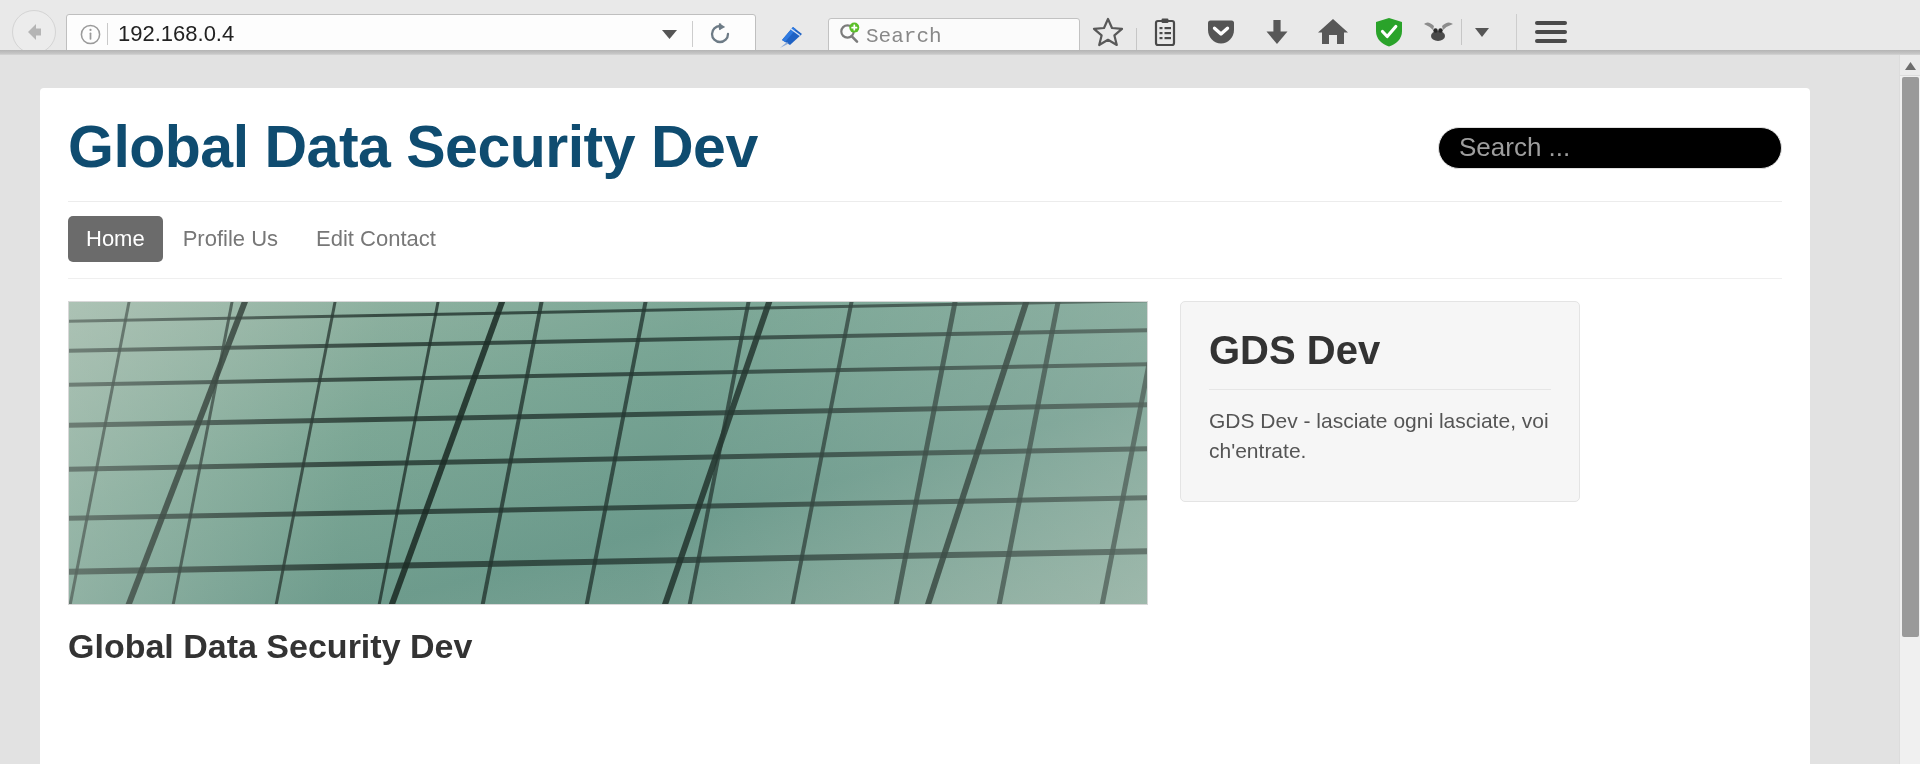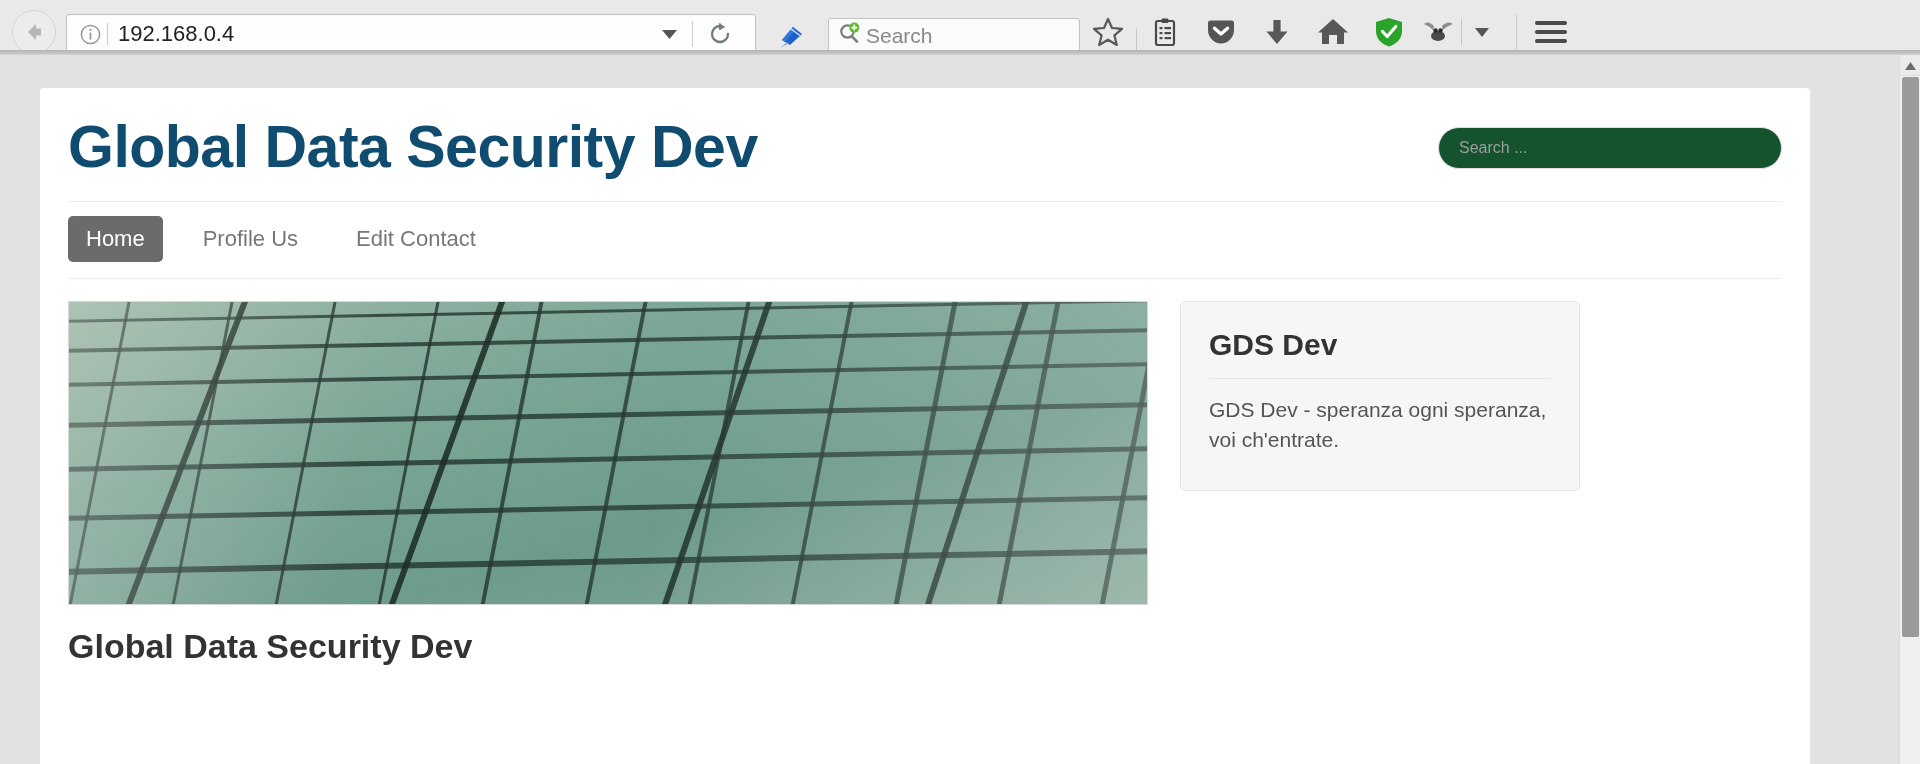--- a/index.html
+++ b/index.html
@@ -75,20 +75,21 @@
     margin-left: 20px;
     background: #fbfbfb;
     border: 1px solid #c2c2c2;
     border-radius: 3px;
     display: flex; align-items: center;
     padding: 0 8px;
   }
   #toolbar-search-placeholder {
     font-size: 21px; color: #888; margin-left: 3px;
     white-space: nowrap;
+    font-family: Liberation Mono, monospace;
   }
 
   .tool-icon {
     flex: 0 0 auto;
     width: 56px; height: 44px;
     display: flex; align-items: center; justify-content: center;
   }
   .tool-sep { width: 1px; height: 26px; background: #c6c6c6; flex:0 0 auto; }
   #flash-group { display:flex; align-items:center; flex:0 0 auto; }
   #menu-sep { width:1px; height:40px; background:#cdcdcd; flex:0 0 auto; margin: 0 6px 0 14px;}
@@ -122,33 +123,33 @@
     font-size: 59px;
     font-weight: bold;
     color: #0f4c70;
     letter-spacing: -0.5px;
     line-height: 1;
   }
   #site-search-input {
     width: 344px; height: 42px;
     border: 1px solid #e0e0e0;
     border-radius: 21px;
-    background: #14532d;
+    background: #000000;
     padding: 0 20px;
-    font-size: 16px;
+    font-size: 26px;
     color: #999;
     font-family: "Liberation Sans", sans-serif;
     outline: none;
   }
   #site-search-input::placeholder { color:#9e9e9e; }
 
   
   #site-nav {
     display: flex;
-    gap: 22px;
+    gap: 2px;
     padding: 14px 0 16px 0;
     border-bottom: 1px solid #efefef;
   }
   .nav-item {
     font-size: 22px;
     color: #777;
     padding: 10px 18px;
     border-radius: 5px;
     white-space: nowrap;
     text-decoration: none;
@@ -185,21 +186,21 @@
 
   
   #sidebar-col { flex: 0 0 auto; width: 400px; }
   #sidebar-widget {
     background: #f6f6f6;
     border: 1px solid #e4e4e4;
     border-radius: 5px;
     padding: 26px 28px 34px 28px;
   }
   #widget-title {
-    font-size: 30px;
+    font-size: 40px;
     font-weight: bold;
     color: #333;
     padding-bottom: 16px;
     border-bottom: 1px solid #e6e6e6;
   }
   #widget-body {
     font-size: 21px;
     color: #555;
     line-height: 1.45;
     padding-top: 16px;
@@ -407,21 +408,21 @@
             <div class="gl" style="top: -110px; height: 534px; left: 735px; width: 5.5px; background: rgba(18, 30, 24, 0.88); transform-origin: center top; transform: rotate(19deg);"></div>
             <div class="gl" style="top: -110px; height: 534px; left: 990px; width: 6px; background: rgba(18, 30, 24, 0.88); transform-origin: center top; transform: rotate(18deg);"></div>
             <div style="position: absolute; inset: 0px; pointer-events: none; background: linear-gradient(100deg, rgba(190, 205, 195, 0.45) 0%, rgba(110, 160, 145, 0.1) 28%, rgba(95, 150, 140, 0.18) 55%, rgba(180, 200, 190, 0.4) 100%);"></div>
           </div>
         <div id="hero-caption">Global Data Security Dev</div>
       </div>
 
       <div id="sidebar-col">
         <div id="sidebar-widget">
           <div id="widget-title">GDS Dev</div>
-          <div id="widget-body">GDS Dev - speranza ogni speranza, voi ch'entrate.</div>
+          <div id="widget-body">GDS Dev - lasciate ogni lasciate, voi ch'entrate.</div>
         </div>
       </div>
 
     </div>
   </div>
 
   <div id="scrollbar">
     <div id="scroll-up-btn">
       <span>
         <svg width="11" height="8" viewBox="0 0 11 8">

